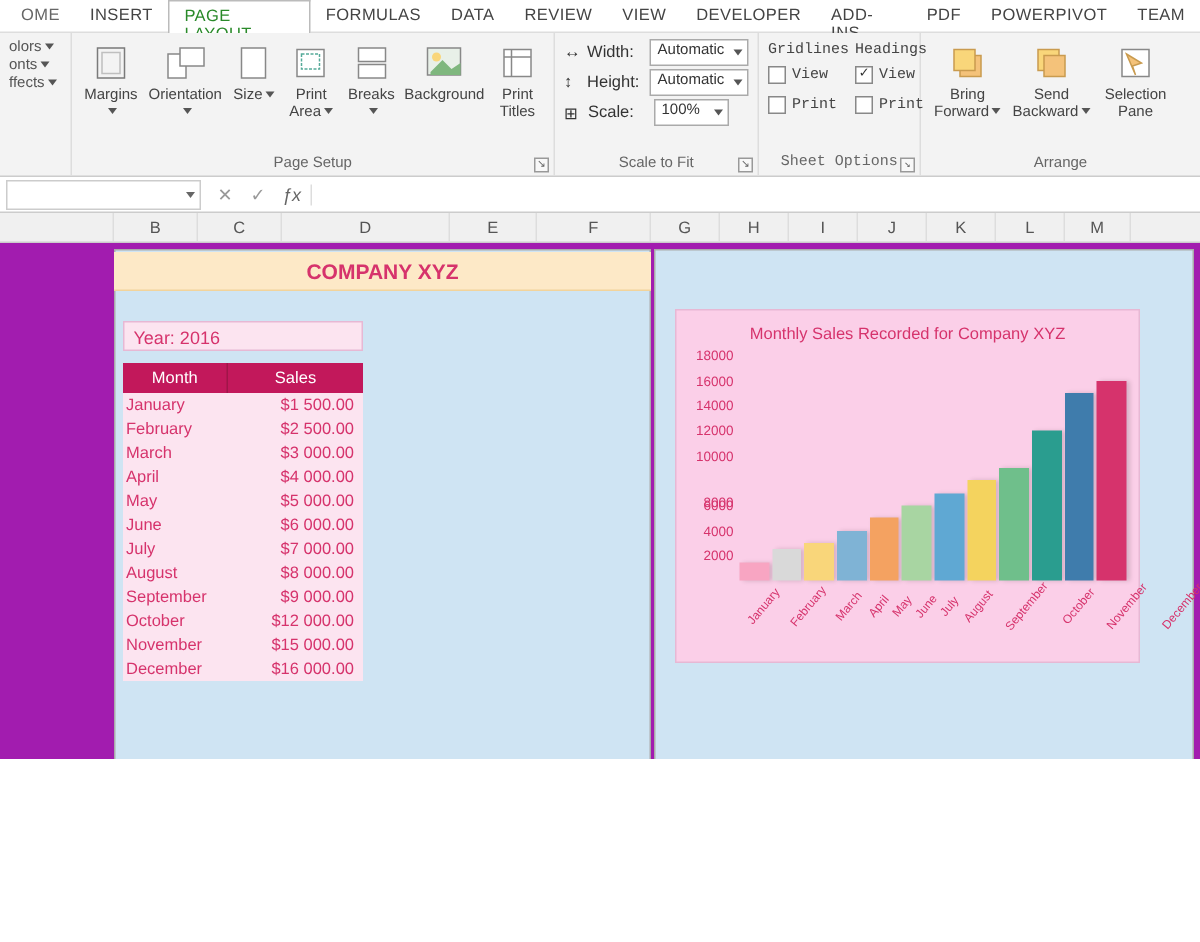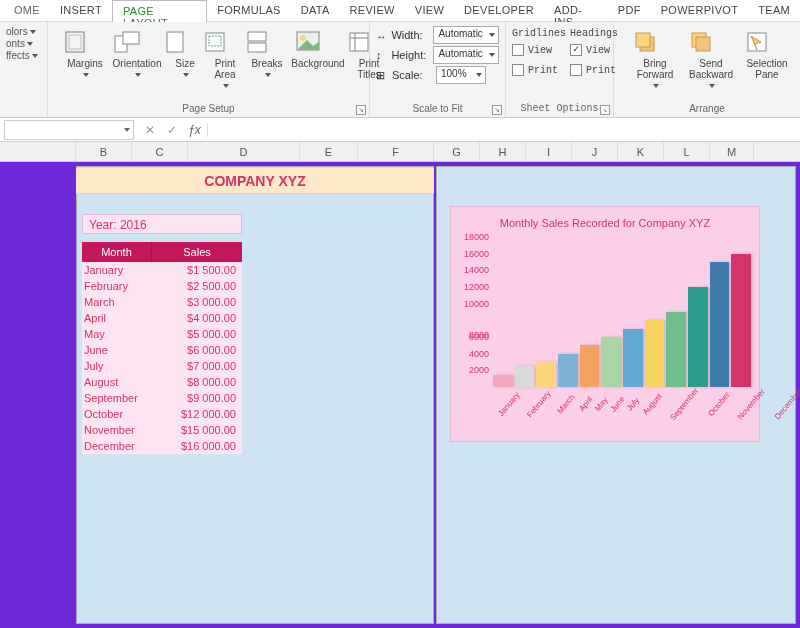--- a/index.html
+++ b/index.html
@@ -12,21 +12,21 @@
 .tab.cut { color: #666; }
 
 
 .ribbon { height: 96px; background: #f3f3f3; border-bottom: 1px solid #ccc; display: flex; position: relative; }
 .group { border-right: 1px solid #ddd; padding: 2px 6px 2px 6px; position: relative; display: flex; flex-direction: column; }
 .group-body { flex: 1; display: flex; align-items: flex-start; gap: 4px; padding-top: 2px;}
 .group-label { text-align: center; font-size: 10px; color: #666; padding-top: 2px; height: 14px;}
 .glauncher { position: absolute; right: 3px; bottom: 2px; width: 10px; height: 10px; border: 1px solid #999; font-size: 7px; line-height: 8px; text-align: center; color: #666; cursor: pointer; background:#f8f8f8;}
 .bigbtn { width: 42px; display: flex; flex-direction: column; align-items: center; gap: 2px; padding: 2px 0; cursor: pointer; text-align:center;}
 .bigbtn .ic { width: 28px; height: 28px; display:flex; align-items:center; justify-content:center;}
-.bigbtn .lbl { font-size: 10px; line-height: 11px; color: #444; margin-left: 20px;}
+.bigbtn .lbl { font-size: 10px; line-height: 11px; color: #444;}
 .dd::after { content: ""; display:inline-block; width:0;height:0;border-left:3px solid transparent;border-right:3px solid transparent;border-top:4px solid #555; margin-left:2px; vertical-align:middle;}
 .smallcol { display:flex; flex-direction:column; gap:2px; font-size:10px; color:#444; padding-top:2px;}
 .smallrow { display:flex; align-items:center; gap:4px; height:18px;}
 .chk { width:12px; height:12px; border:1px solid #888; background:#fff; display:flex; align-items:center; justify-content:center;}
 .chk.on::after { content:"✓"; font-size:10px; color:#333; line-height:10px;}
 .sel { border:1px solid #aaa; background:#fff; height:18px; font-size:10px; padding:1px 14px 1px 4px; position:relative; width:68px;}
 .sel::after { content:""; position:absolute; right:3px; top:6px; width:0;height:0;border-left:3px solid transparent;border-right:3px solid transparent;border-top:4px solid #555;}
 .themes-left { width:48px; display:flex; flex-direction:column; font-size:10px; color:#555; gap:1px; padding-top:2px;}
 .themes-left .dd { cursor:pointer;}
 
@@ -36,21 +36,21 @@
 .namebox::after{content:"";position:absolute;right:3px;top:7px;width:0;height:0;border-left:3px solid transparent;border-right:3px solid transparent;border-top:4px solid #666;}
 .fbtns { display:flex; gap:6px; padding:0 8px; color:#999;}
 .fbtn { width:16px; text-align:center; cursor:pointer; font-size:12px;}
 .fx { font-style:italic; font-size:12px; color:#666; padding-right:6px; border-right:1px solid #ddd; margin-right:4px;}
 
 
 .colhdrs { height:20px; display:flex; background:#f0f0f0; border-bottom:1px solid #ccc;}
 .colhdr { border-right:1px solid #ddd; text-align:center; font-size:11px; color:#555; line-height:20px;}
 
 
-.sheet { position: relative; height: 467px; background:#6d28d9; overflow:hidden;}
+.sheet { position: relative; height: 344px; background:#a21caf; overflow:hidden;}
 .page { position:absolute; background:#cfe4f3; border:1px solid #aaa;}
 .page.blue-left { left:76px; top:4px; width:358px; height:458px;}
 .page.blue-right { left:436px; top:4px; width:360px; height:458px;}
 
 .company { position:absolute; left:76px; top:6px; width:358px; height:26px; background:#fde9c7; text-align:center; font-weight:bold; color:#d6336c; font-size:14px; line-height:26px; border-bottom:1px solid #f2d39b;}
 .yearbox { position:absolute; left:82px; top:52px; width:160px; height:20px; background:#fce4f0; border:1px solid #e7b8d4; color:#d6336c; font-size:12px; line-height:20px; padding-left:6px;}
 
 .tbl { position:absolute; left:82px; top:80px; width:160px; font-size:11px;}
 .tbl .hdr { display:flex; background:#c2185b; color:#fff; font-weight:normal; height:20px; line-height:20px;align-items:center;}
 .tbl .hdr .c1{width:70px;text-align:center;border-right:1px solid #a01549;}

